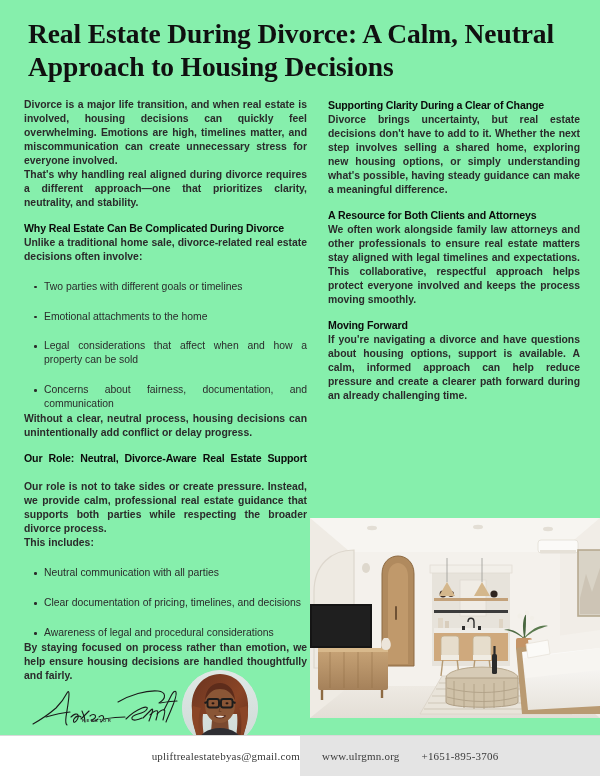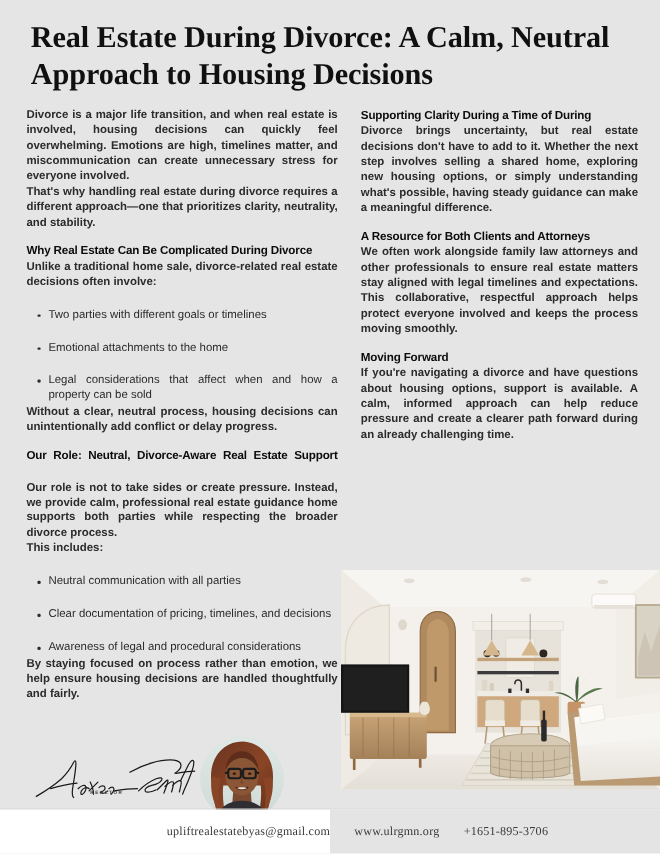--- a/index.html
+++ b/index.html
@@ -13,21 +13,21 @@
     overflow: hidden;
     font-family: "Liberation Sans", sans-serif;
     color: #222222;
     position: relative;
   }
 
   .page {
     position: relative;
     width: 600px;
     height: 776px;
-    background: #e5e5e5;
+    background: #86efac;
     box-sizing: border-box;
   }
 
   
   .title {
     position: absolute;
     left: 28px;
     top: 18px;
     width: 552px;
     font-family: "Liberation Serif", "DejaVu Serif", serif;
@@ -188,44 +188,45 @@
 </head>
 <body>
 
 <div class="page">
 
   <div class="title">Real Estate During Divorce: A Calm, Neutral Approach to Housing Decisions</div>
 
   <div class="col col-left">
 
     <p class="para">Divorce is a major life transition, and when real estate is involved, housing decisions can quickly feel overwhelming. Emotions are high, timelines matter, and miscommunication can create unnecessary stress for everyone involved.</p>
-    <p class="para">That's why handling real estate during divorce requires a different approach—one that prioritizes clarity, neutrality, and stability.</p>
+    <p class="para">That's why handling real aligned during divorce requires a different approach—one that prioritizes clarity, neutrality, and stability.</p>
 
     <div class="sec-head">Why Real Estate Can Be Complicated During Divorce</div>
     <p class="para">Unlike a traditional home sale, divorce-related real estate decisions often involve:</p>
     <ul class="bullets">
       <li>Two parties with different goals or timelines</li>
       <li>Emotional attachments to the home</li>
       <li>Legal considerations that affect when and how a property can be sold</li>
+      <li>Concerns about fairness, documentation, and communication</li>
     </ul>
     <p class="para">Without a clear, neutral process, housing decisions can unintentionally add conflict or delay progress.</p>
 
     <div class="sec-head justified">Our Role: Neutral, Divorce-Aware Real Estate Support</div>
-    <p class="para">Our role is not to take sides or create pressure. Instead, we provide calm, professional real estate guidance home supports both parties while respecting the broader divorce process.</p>
+    <p class="para">Our role is not to take sides or create pressure. Instead, we provide calm, professional real estate guidance that supports both parties while respecting the broader divorce process.</p>
     <p class="para">This includes:</p>
     <ul class="bullets">
       <li>Neutral communication with all parties</li>
       <li>Clear documentation of pricing, timelines, and decisions</li>
       <li>Awareness of legal and procedural considerations</li>
     </ul>
     <p class="para">By staying focused on process rather than emotion, we help ensure housing decisions are handled thoughtfully and fairly.</p>
   </div>
 
   <div class="col col-right">
-    <div class="sec-head">Supporting Clarity During a Time of During</div>
+    <div class="sec-head">Supporting Clarity During a Clear of Change</div>
     <p class="para">Divorce brings uncertainty, but real estate decisions don't have to add to it. Whether the next step involves selling a shared home, exploring new housing options, or simply understanding what's possible, having steady guidance can make a meaningful difference.</p>
 
     <div class="sec-head">A Resource for Both Clients and Attorneys</div>
     <p class="para">We often work alongside family law attorneys and other professionals to ensure real estate matters stay aligned with legal timelines and expectations. This collaborative, respectful approach helps protect everyone involved and keeps the process moving smoothly.</p>
 
     <div class="sec-head">Moving Forward</div>
     <p class="para">If you're navigating a divorce and have questions about housing options, support is available. A calm, informed approach can help reduce pressure and create a clearer path forward during an already challenging time.</p>
   </div>
 
   <div class="sig-wrap">

